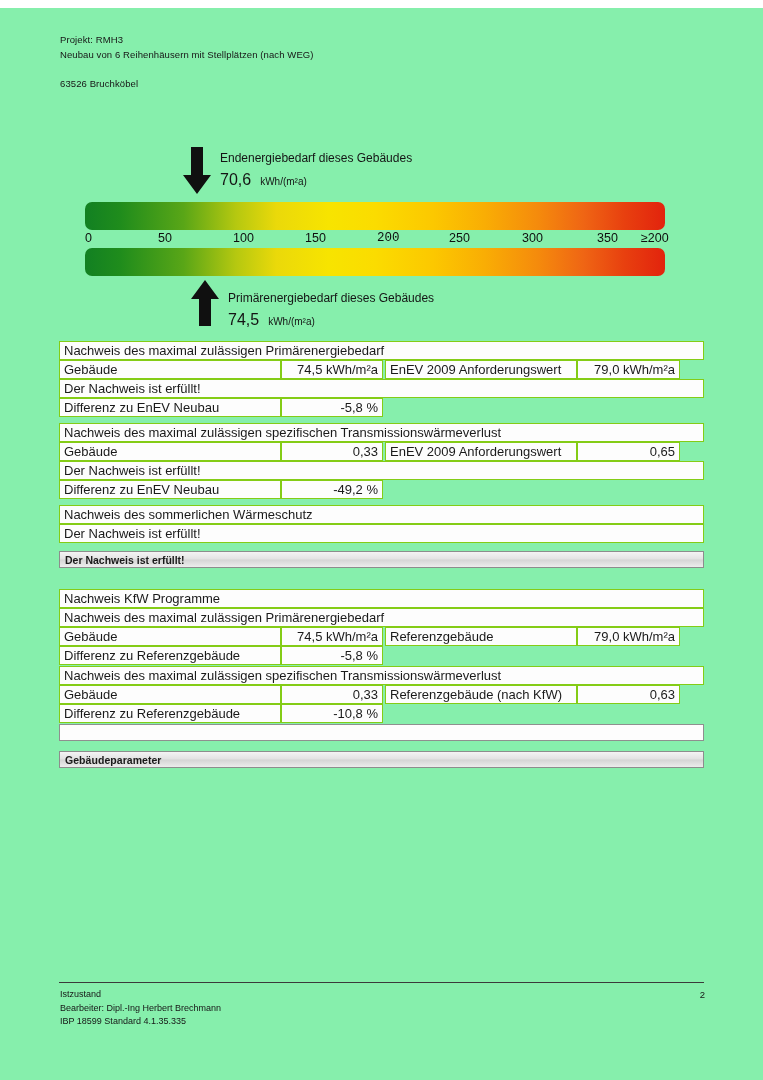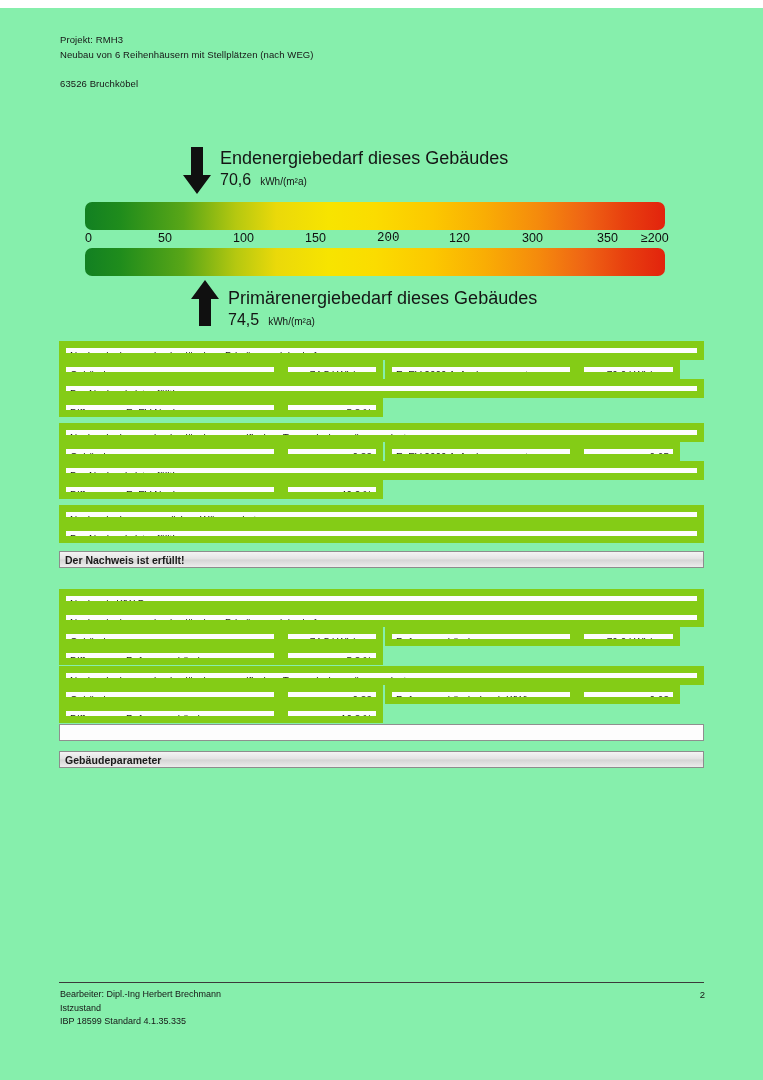--- a/index.html
+++ b/index.html
@@ -74,21 +74,21 @@
     height: 48px;
     position: relative;
     flex: none;
   }
   .arrow-down svg, .arrow-up svg { display: block; }
   .arrow-label {
     margin-left: 8px;
     margin-top: 2px;
   }
   .arrow-label .cap {
-    font-size: 18px;
+    font-size: 12px;
     line-height: 18px;
     color: #141414;
     white-space: nowrap;
   }
   .arrow-label .valrow {
     margin-top: 4px;
     display: flex;
     align-items: baseline;
   }
   .arrow-label .val {
@@ -144,23 +144,23 @@
     left: 59px;
     box-sizing: border-box;
   }
   .row {
     display: flex;
     box-sizing: border-box;
     height: 19px;
   }
   .cell {
     box-sizing: border-box;
-    border: 7px solid #84cc16;
+    border: 1px solid #84cc16;
     background: #fdfdfd;
-    font-size: 10px;
+    font-size: 13px;
     line-height: 17px;
     padding: 0 4px;
     white-space: nowrap;
     overflow: hidden;
   }
   .cell.label { text-align: left; }
   .cell.value { text-align: right; }
   .cell.full { width: 645px; }
   .c-left-label  { width: 222px; }
   .c-left-value  { width: 102px; }
@@ -259,21 +259,21 @@
     </div>
 
     <div class="gradient-bar" style="top:58px;"></div>
 
     <div class="tick-row" style="top:86px;">
       <span class="tick" style="left:0px;">0</span>
       <span class="tick" style="left:73px;">50</span>
       <span class="tick" style="left:148px;">100</span>
       <span class="tick" style="left:220px;">150</span>
       <span class="tick" style="left:292px;font-family:Liberation Mono, monospace;">200</span>
-      <span class="tick" style="left:364px;">120</span>
+      <span class="tick" style="left:364px;">250</span>
       <span class="tick" style="left:437px;">300</span>
       <span class="tick" style="left:512px;">350</span>
       <span class="tick" style="left:556px;">≥200</span>
     </div>
 
     <div class="gradient-bar" style="top:104px;"></div>
 
     <div class="arrow-row" style="left:190px; top:135px;">
       <div class="arrow-up">
         <svg width="30" height="48" viewBox="0 0 30 48">
@@ -377,19 +377,19 @@
   </div>
 
   <div class="empty-row" style="top:716px;"></div>
 
   <div class="title-bar" style="top:743px;">
     <span class="title-text">Gebäudeparameter</span>
   </div>
 
   <div class="footer-rule"></div>
   <div class="footer">
+    <div class="fline">Istzustand</div>
     <div class="fline">Bearbeiter:  Dipl.-Ing Herbert Brechmann</div>
-    <div class="fline">Istzustand</div>
     <div class="fline">IBP 18599 Standard 4.1.35.335</div>
     <div class="page-num">2</div>
   </div>
 
 </div>
 
 </body></html>

